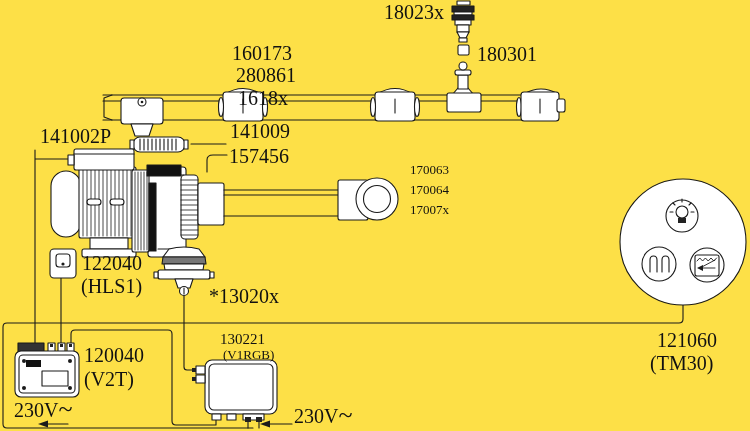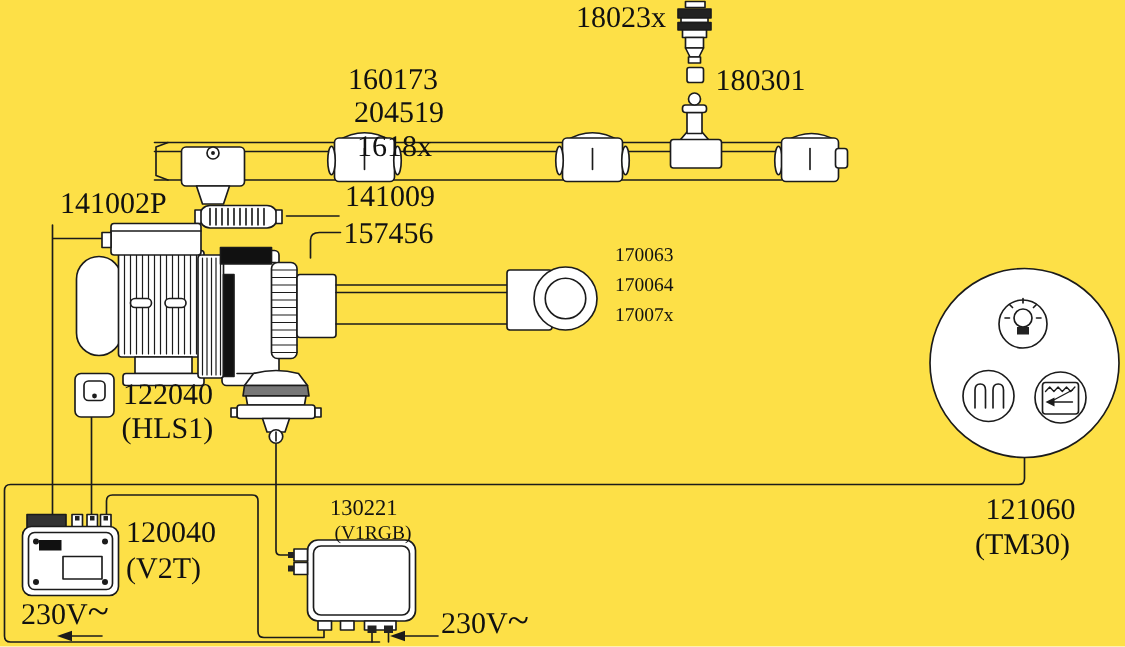--- a/index.html
+++ b/index.html
@@ -203,30 +203,31 @@
         <path d="M715 260 L700 268 M715 268 L700 268" stroke-width="0.9"></path>
         <polygon points="697,268 703,265 703,271" fill="#1b1b1b" stroke="none"></polygon>
       </g>
     </g>
   </g>
 </svg>
 
 <div class="lbl" style="left:384px;top:2px;">18023x</div>
 <div class="lbl" style="left:477px;top:44px;">180301</div>
 <div class="lbl" style="left:232px;top:43px;">160173</div>
-<div class="lbl" style="left:236px;top:65px;">204519</div>
+<div class="lbl" style="left:236px;top:65px;">280861</div>
 <div class="lbl" style="left:238px;top:88px;">1618x</div>
 <div class="lbl" style="left:40px;top:126px;">141002P</div>
 <div class="lbl" style="left:230px;top:121px;">141009</div>
 <div class="lbl" style="left:229px;top:146px;">157456</div>
 <div class="lbl mid" style="left:410px;top:163px;">170063</div>
 <div class="lbl mid" style="left:410px;top:183px;">170064</div>
 <div class="lbl mid" style="left:410px;top:203px;">17007x</div>
 <div class="lbl" style="left:82px;top:253px;">122040</div>
 <div class="lbl" style="left:81px;top:276px;">(HLS1)</div>
+<div class="lbl" style="left:209px;top:286px;">*13020x</div>
 <div class="lbl small" style="left:220px;top:332px;text-align:center;">130221</div>
 <div class="lbl tiny" style="left:223px;top:348px;">(V1RGB)</div>
 <div class="lbl" style="left:84px;top:345px;">120040</div>
 <div class="lbl" style="left:84px;top:369px;">(V2T)</div>
 <div class="lbl" style="left:14px;top:400px;"><span>230V</span><span class="ac">~</span></div>
 <div class="lbl" style="left:294px;top:406px;"><span>230V</span><span class="ac">~</span></div>
 <div class="lbl" style="left:657px;top:330px;">121060</div>
 <div class="lbl" style="left:650px;top:353px;">(TM30)</div>
 
 </div>

